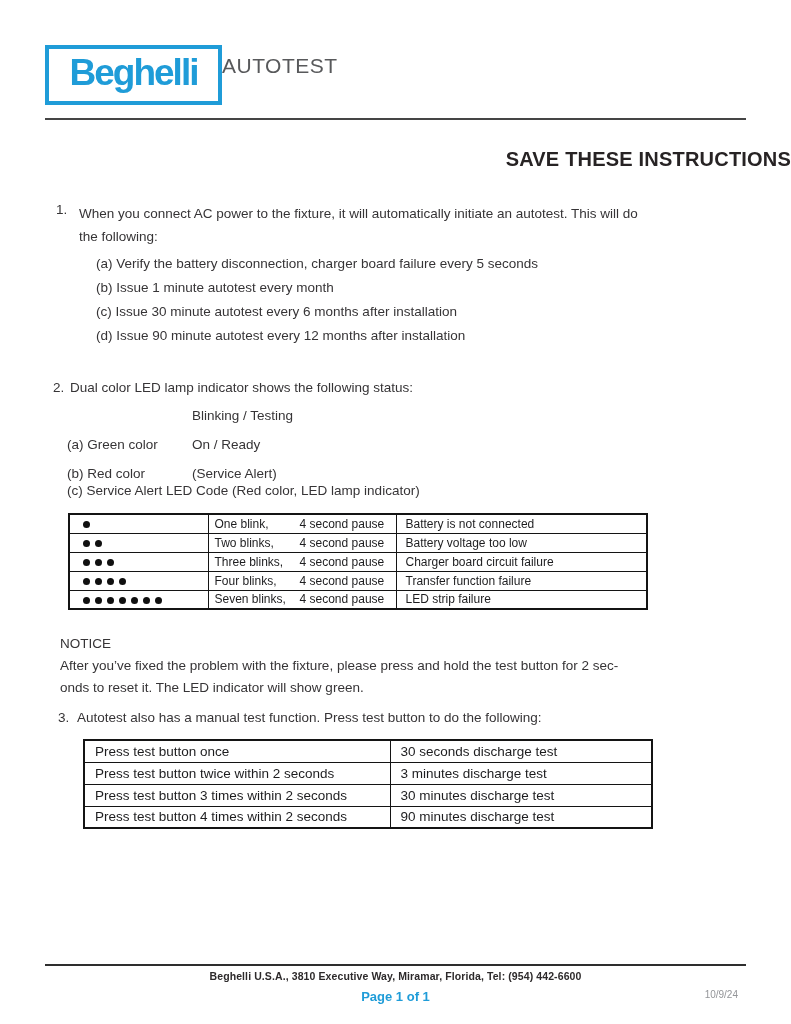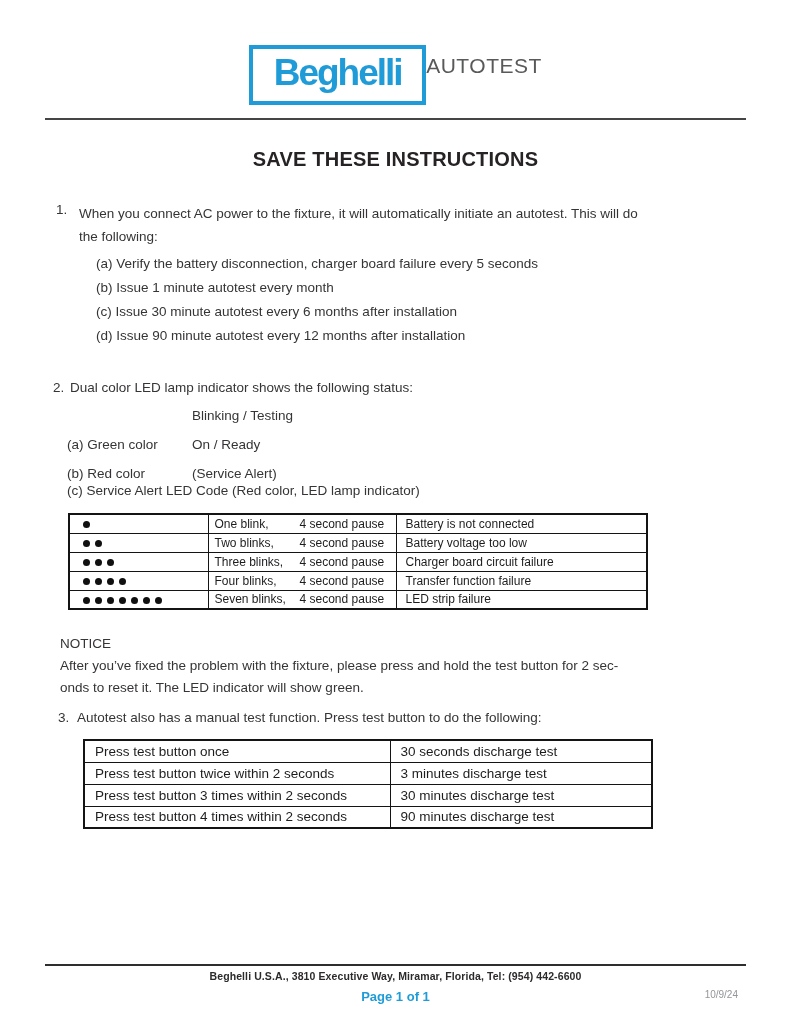--- a/index.html
+++ b/index.html
@@ -2,30 +2,30 @@
 <html style="--blue: #1f9cd8;"><head>
 <meta charset="utf-8">
 <style>
   :root { --blue: #1f9cd8; --ink: #363436; --table-ink: #1d1d1f; --line: #141414; }
   * { margin: 0; padding: 0; box-sizing: border-box; }
   html, body { background: #ffffff; }
   body { font-family: "Liberation Sans", sans-serif; color: var(--ink); }
   .page { position: relative; width: 791px; height: 1024px; background: #fff; overflow: hidden; }
 
   
-  .header { display: flex; justify-content: center; align-items: flex-start; margin: 45px 45px 0 45px; height: 60px; }
+  .header { display: flex; justify-content: flex-start; align-items: flex-start; margin: 45px 45px 0 45px; height: 60px; }
   .logo-box { border: 4px solid var(--blue); width: 177px; height: 60px; display: flex; align-items: center; justify-content: center; }
   .logo-text { color: var(--blue); font-weight: bold; font-size: 37px; letter-spacing: -2px; line-height: 1; padding-bottom: 5px; }
   .title-block { text-align: right; margin-top: 8px; }
   .product-title { font-size: 21px; font-weight: bold; color: #272324; line-height: 1.15; }
   .product-subtitle { font-size: 21px; color: #58595b; margin-top: 1px; letter-spacing: 0.5px; }
   .header-rule { border-top: 2px solid #454545; margin: 13px 45px 0 45px; }
 
   
-  .main-heading { margin-top: 28px; text-align: center; font-size: 20px; font-weight: bold; color: #272324; letter-spacing: 0.2px; }
+  .main-heading { margin-top: 28px; text-align: right; font-size: 20px; font-weight: bold; color: #272324; letter-spacing: 0.2px; }
 
   
   .s1 { margin: 31px 45px 0 56px; font-size: 13.5px; }
   .flex-head { display: flex; }
   .s1 .num { width: 23px; flex: none; }
   .s1 .lines { line-height: 23px; }
   .s1-items { margin-left: 17px; }
   .s1-items .sub-item { margin-top: 8px; line-height: 16px; }
 
   

